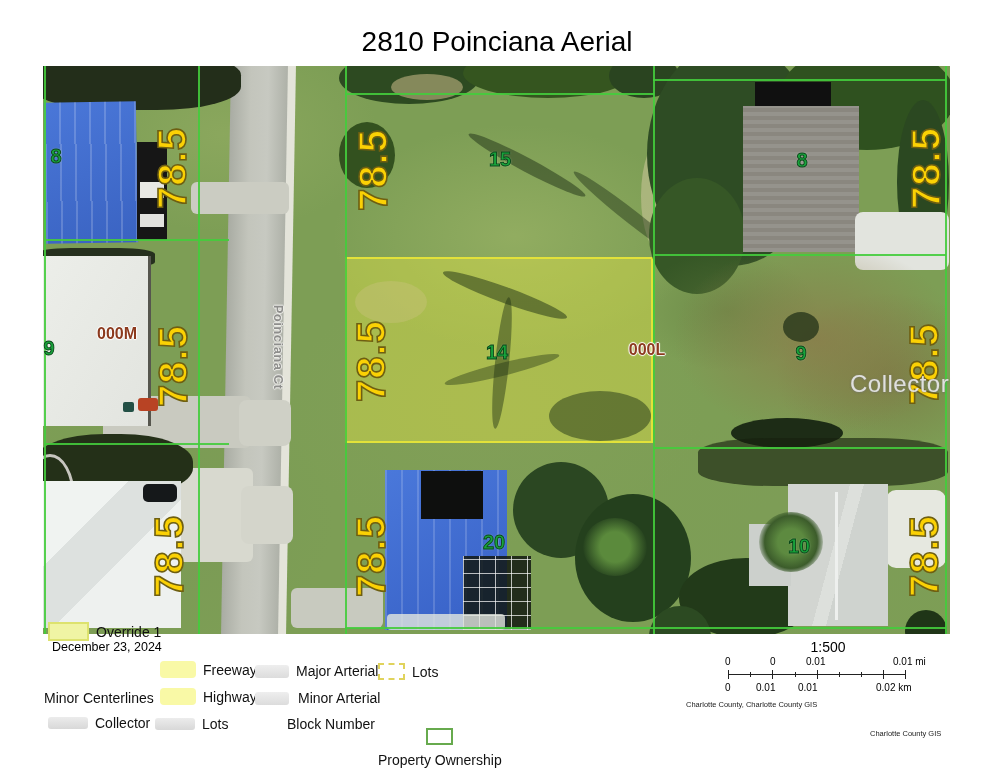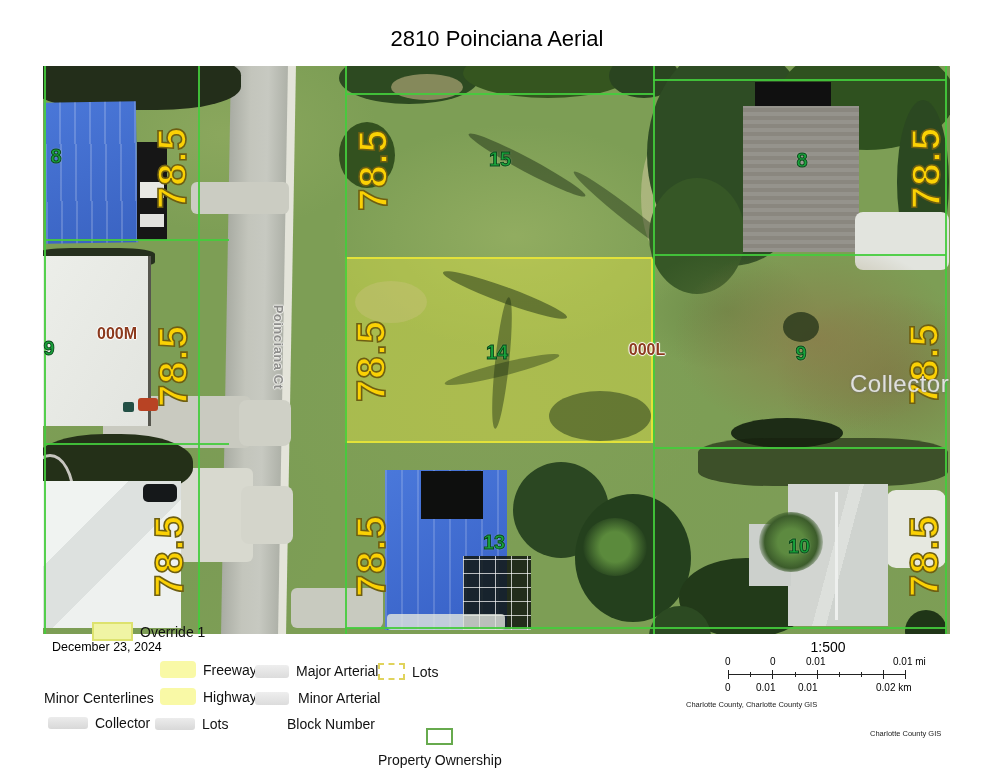--- a/index.html
+++ b/index.html
@@ -1,19 +1,19 @@
 <!DOCTYPE html>
 <html><head>
 <meta charset="utf-8">
 <style>
   html,body{margin:0;padding:0;background:#ffffff;}
   .page{position:relative;width:994px;height:768px;background:#fff;overflow:hidden;
         font-family:"Liberation Sans", sans-serif;}
   .title{position:absolute;left:0;top:26px;width:994px;text-align:center;
-         font-size:22px;color:#000;}
+         font-size:28px;color:#000;}
   
   .map{position:absolute;left:43px;top:66px;width:907px;height:568px;overflow:hidden;
        background:
          radial-gradient(220px 140px at 20% 12%, rgba(150,175,100,.55), transparent 70%),
          radial-gradient(260px 160px at 52% 30%, rgba(170,190,110,.45), transparent 70%),
          radial-gradient(300px 200px at 50% 60%, rgba(135,160,90,.5), transparent 70%),
          radial-gradient(260px 200px at 12% 80%, rgba(120,150,85,.55), transparent 70%),
          radial-gradient(280px 220px at 85% 85%, rgba(125,155,88,.5), transparent 70%),
          #7d9e55;}
   .blob{position:absolute;border-radius:50%;}
@@ -175,34 +175,34 @@
     <span class="dim" style="left:883px;top:102px;">78.5</span>
     <span class="dim" style="left:881px;top:298px;">78.5</span>
     <span class="dim" style="left:881px;top:490px;">78.5</span>
 
     <span class="lotnum" style="left:13px;top:90px;">8</span>
     <span class="lotnum" style="left:457px;top:93px;">15</span>
     <span class="lotnum" style="left:759px;top:94px;">8</span>
     <span class="lotnum" style="left:6px;top:282px;">9</span>
     <span class="lotnum" style="left:454px;top:286px;">14</span>
     <span class="lotnum" style="left:758px;top:287px;">9</span>
-    <span class="lotnum" style="left:451px;top:476px;">13</span>
+    <span class="lotnum" style="left:451px;top:476px;">20</span>
     <span class="lotnum" style="left:756px;top:480px;">10</span>
 
     <span class="blocklab" style="left:74px;top:268px;">000M</span>
     <span class="blocklab" style="left:604px;top:284px;">000L</span>
 
     <span class="street" style="left:235px;top:281px;">Poinciana Ct</span>
   </div>
 
   <div class="watermark">Collector</div>
 
   <div class="date">December 23, 2024</div>
 
-  <div class="leg" style="left:48px;top:622px;margin-left:44px;">
+  <div class="leg" style="left:48px;top:622px;">
     <div class="sw-override"></div>
     <span>Override 1</span>
   </div>
   <div class="leg" style="left:160px;top:661px;">
     <div class="sw-yellow"></div>
     <span>Freeway</span>
   </div>
   <div class="leg" style="left:255px;top:663px;">
     <div class="sw-gray"></div>
     <span>Major Arterial</span>

